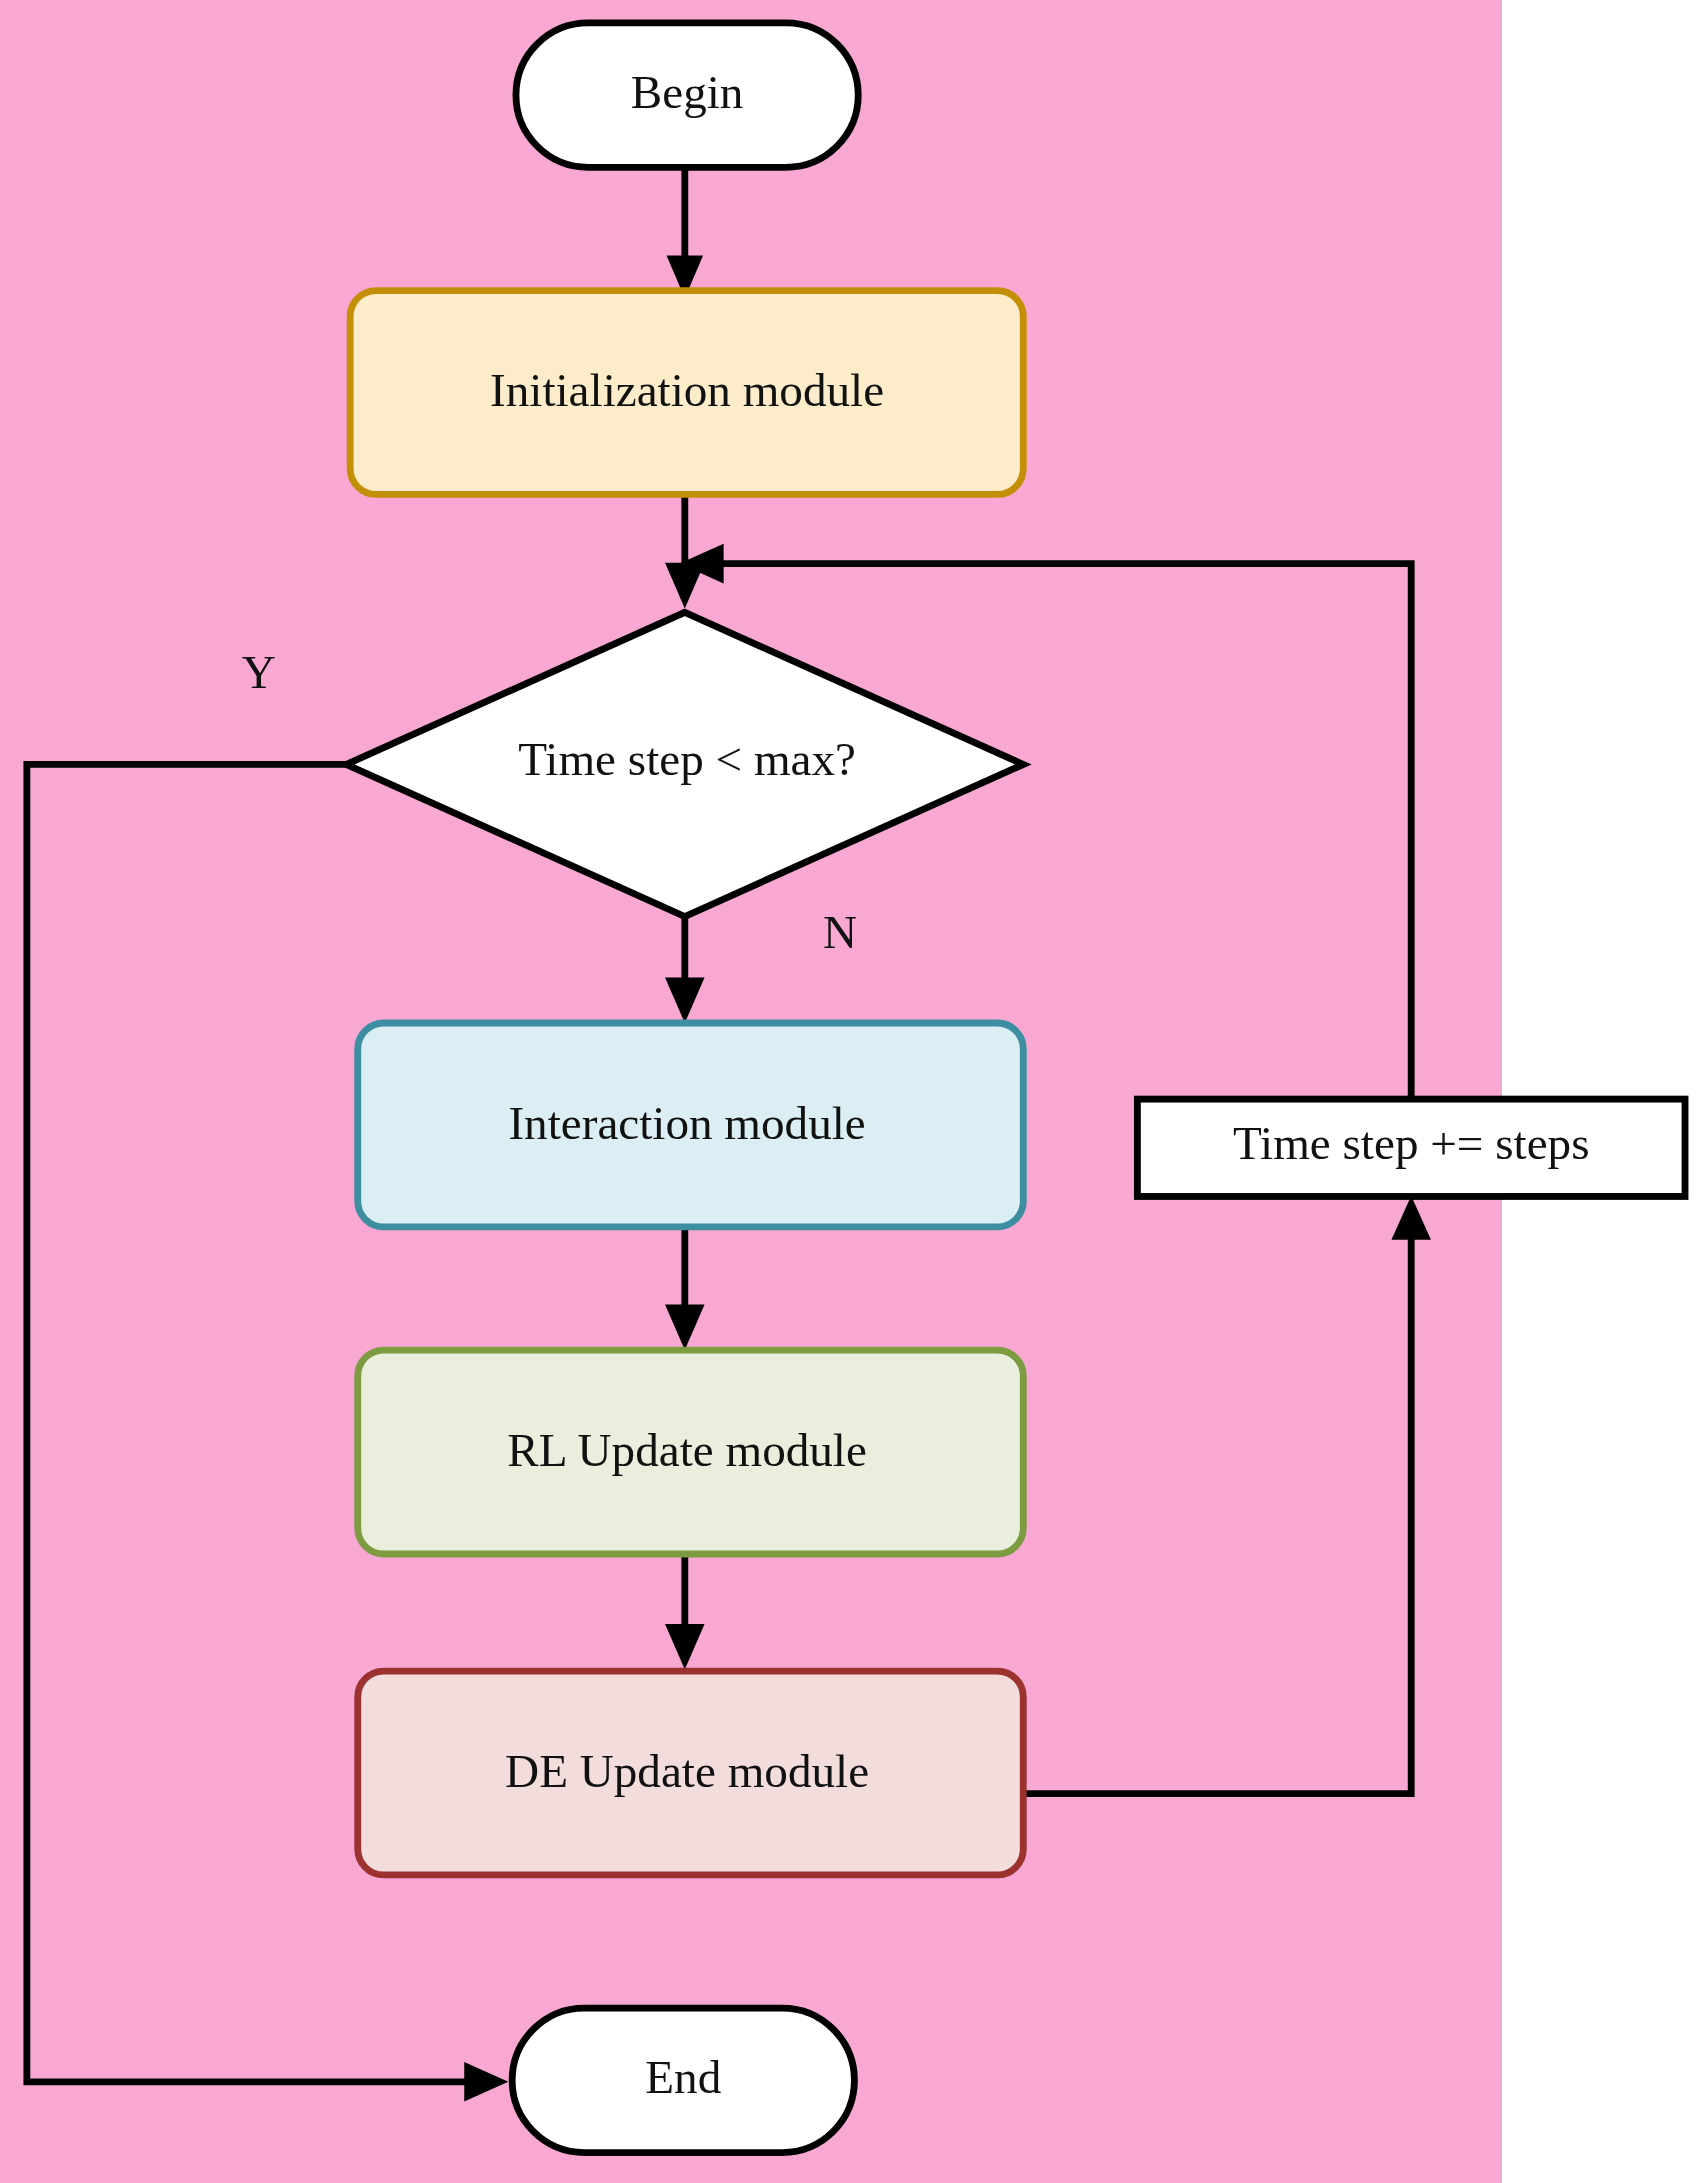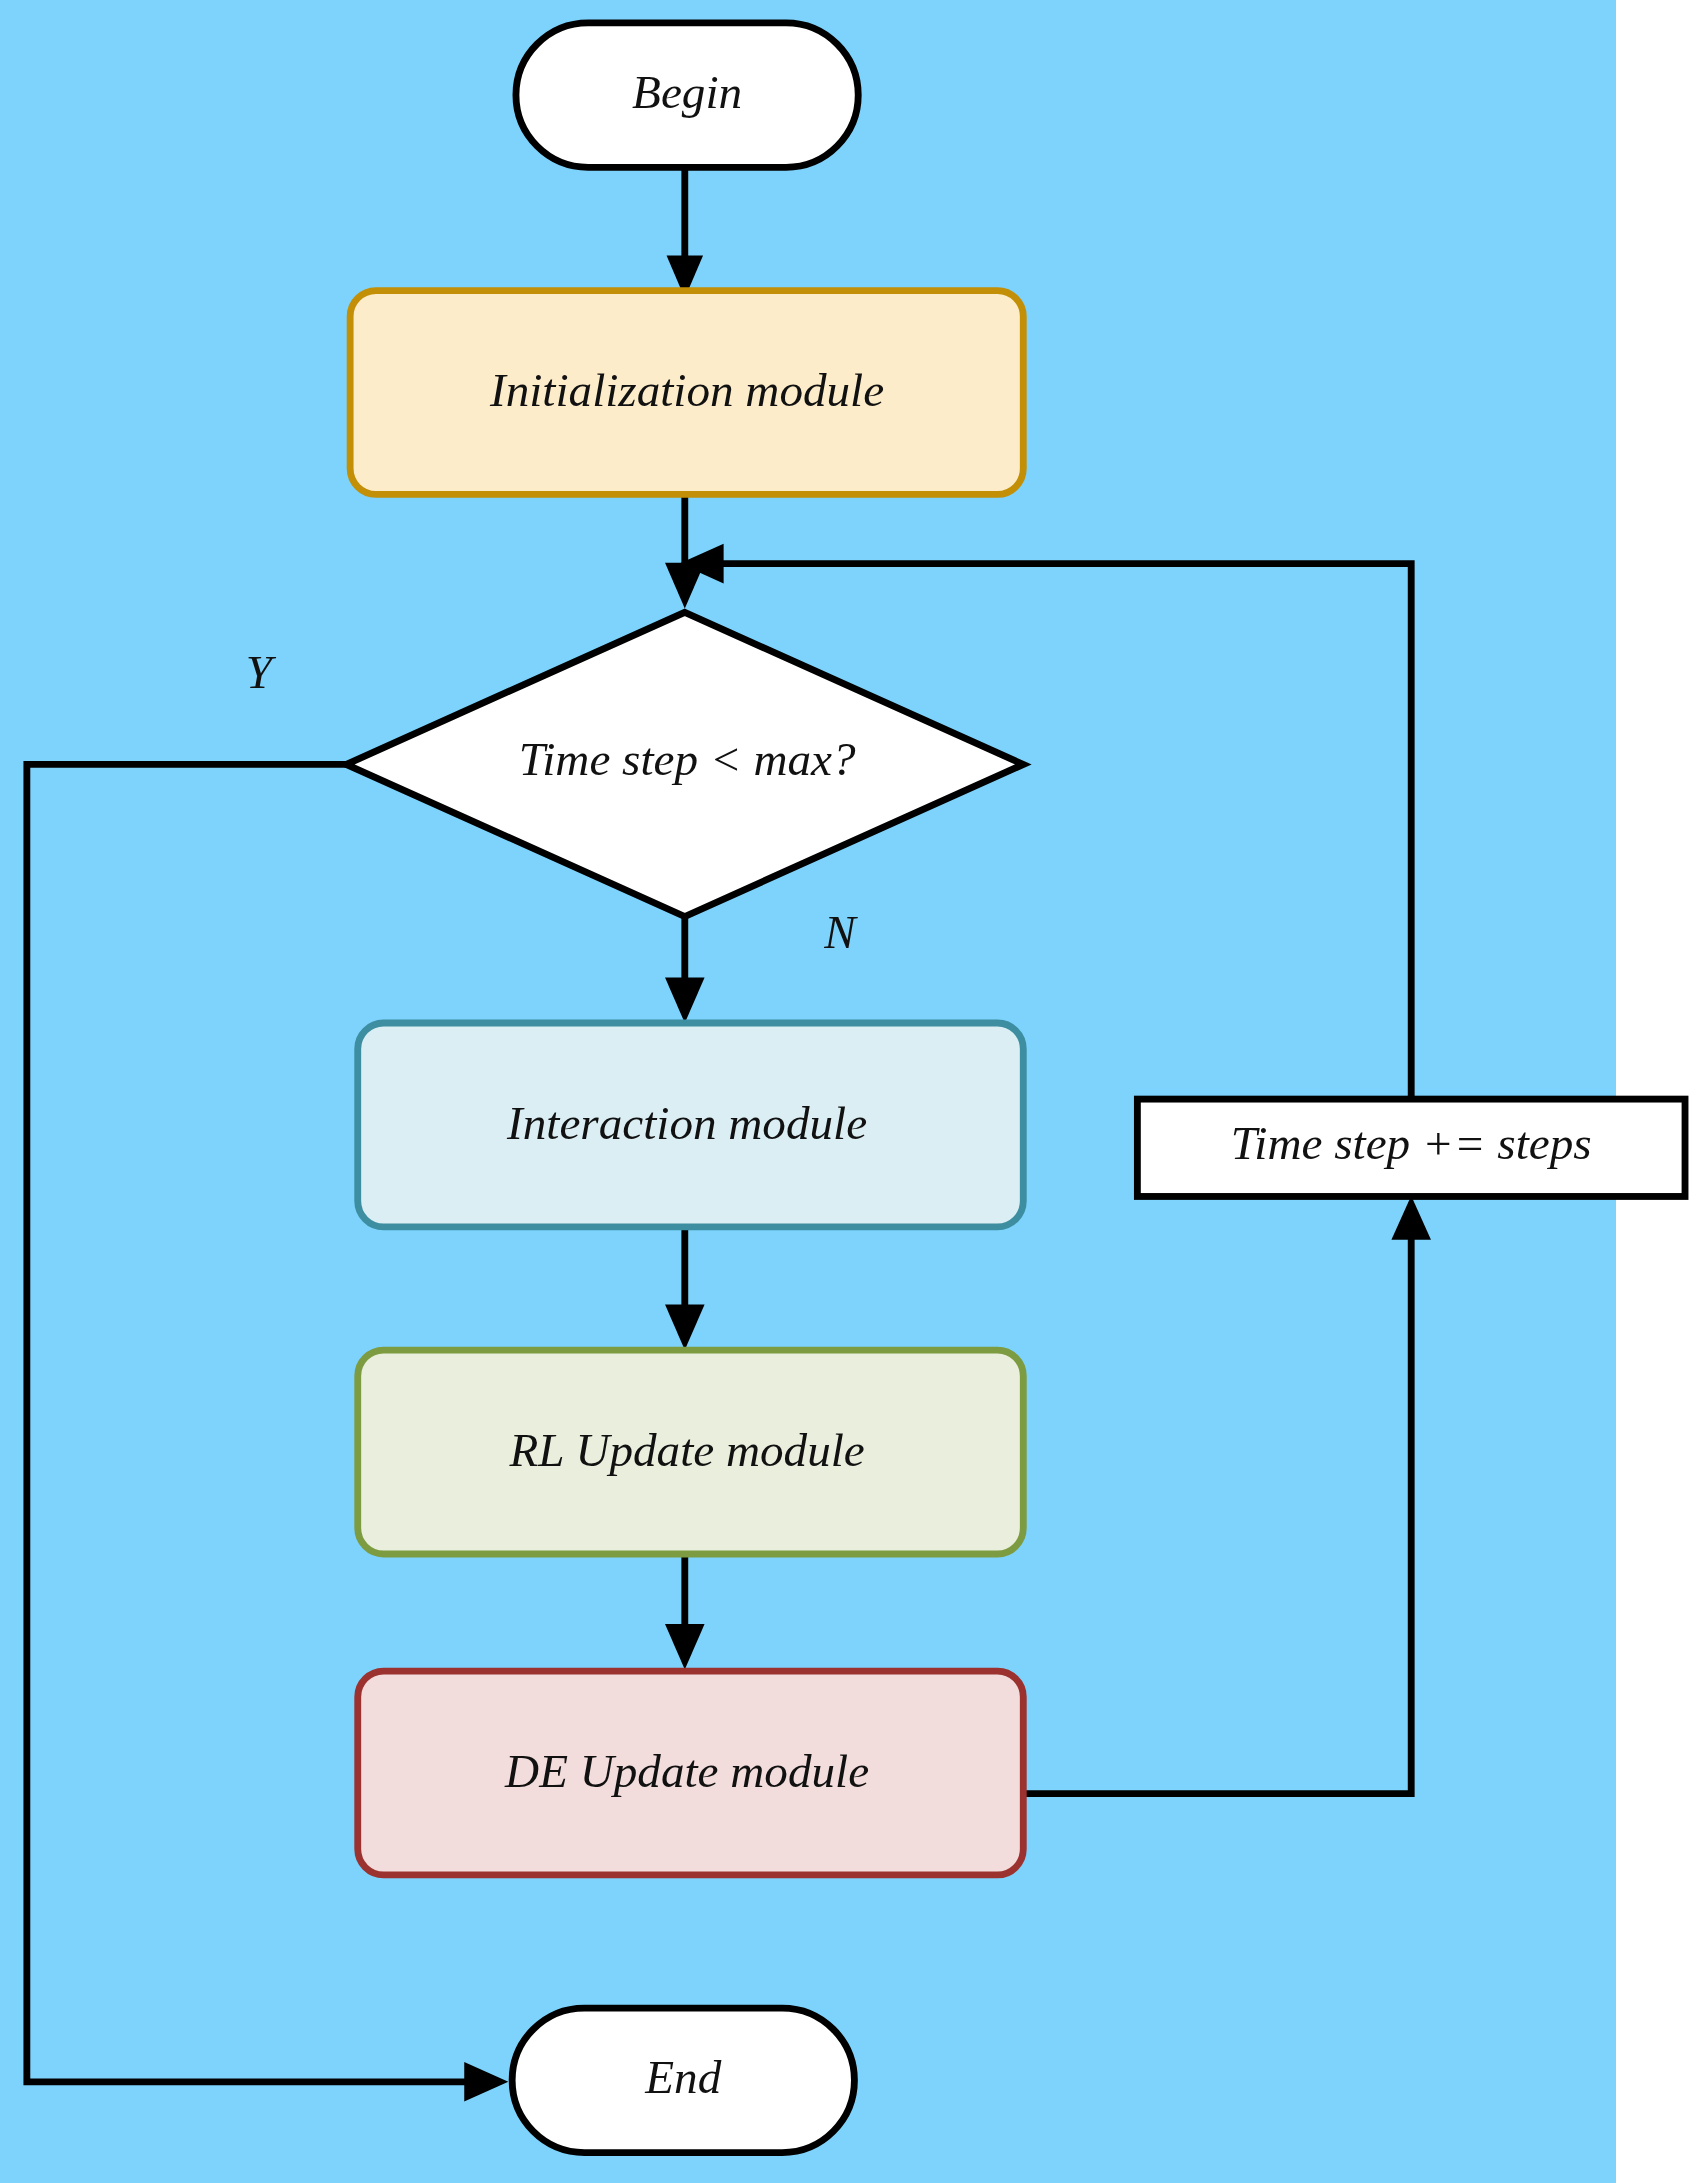--- a/index.html
+++ b/index.html
@@ -8,24 +8,23 @@
     background: #ffffff;
   }
   body {
     width: 1702px;
     height: 2183px;
     font-family: "Liberation Serif", "DejaVu Serif", serif;
     overflow: hidden;
   }
   #flowchart-root {
     position: relative;
-    width: 1616px;
+    width: 1502px;
     height: 2183px;
-    background: #7dd3fc;
-    font-style: italic;
+    background: #f9a8d4;
   }
   svg#flow-svg {
     display: block;
     width: 1702px;
     height: 2183px;
   }
   .node-label {
     font-family: "Liberation Serif", "DejaVu Serif", serif;
     font-size: 62px;
     fill: #111111;

